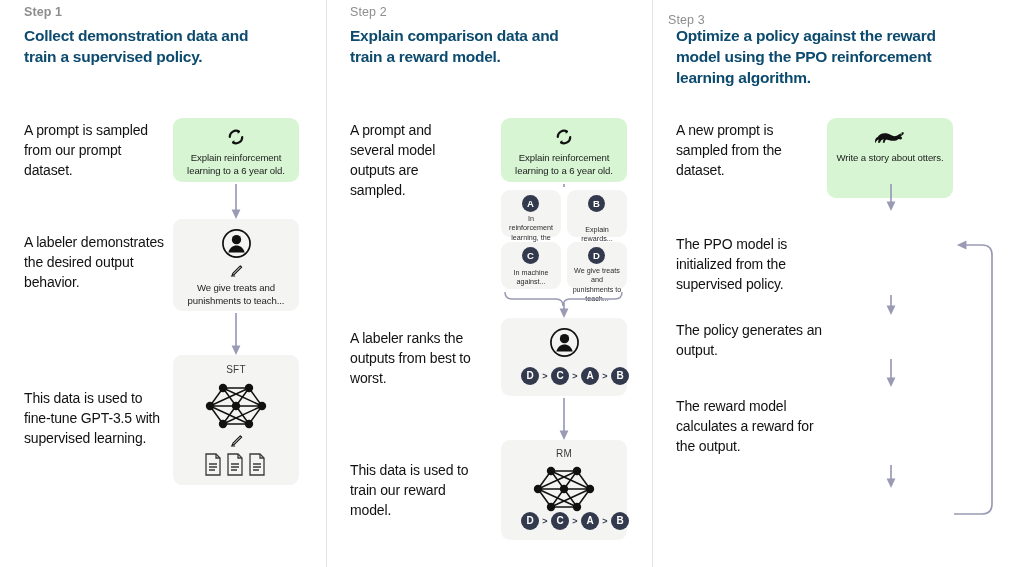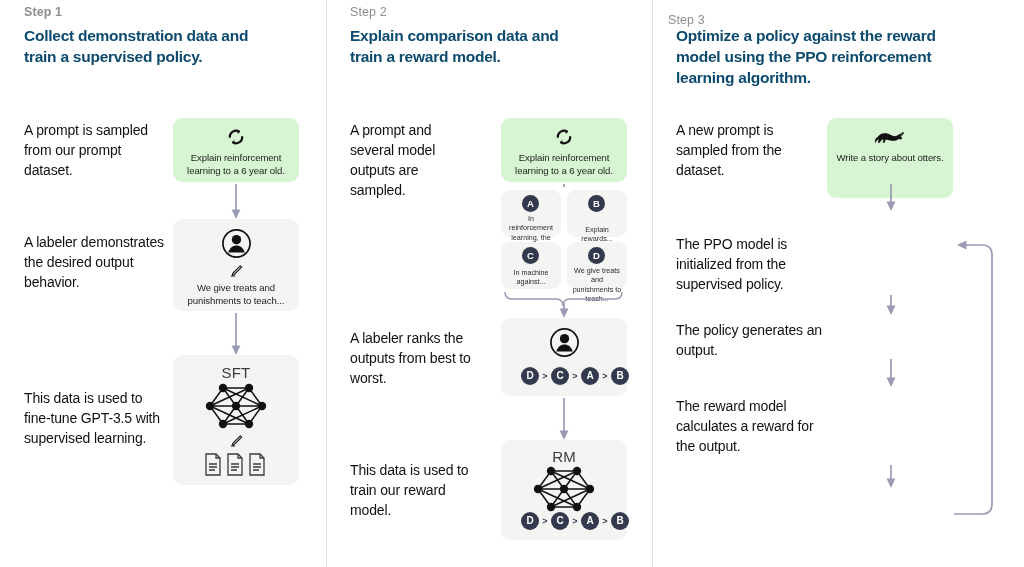--- a/index.html
+++ b/index.html
@@ -78,21 +78,21 @@
     text-align: center;
     font-size: 9.6px;
     color: #1d1d1d;
     line-height: 12.6px;
     letter-spacing: -0.1px;
   }
   .card-caption {
     position: absolute;
     left: 0; right: 0;
     text-align: center;
-    font-size: 15px;
+    font-size: 10px;
     color: #3b3b3b;
     letter-spacing: 0.2px;
   }
   .card-body-sm {
     position: absolute;
     left: 5px; right: 5px;
     text-align: center;
     font-size: 7.2px;
     color: #2b2b2b;
     line-height: 9.4px;

